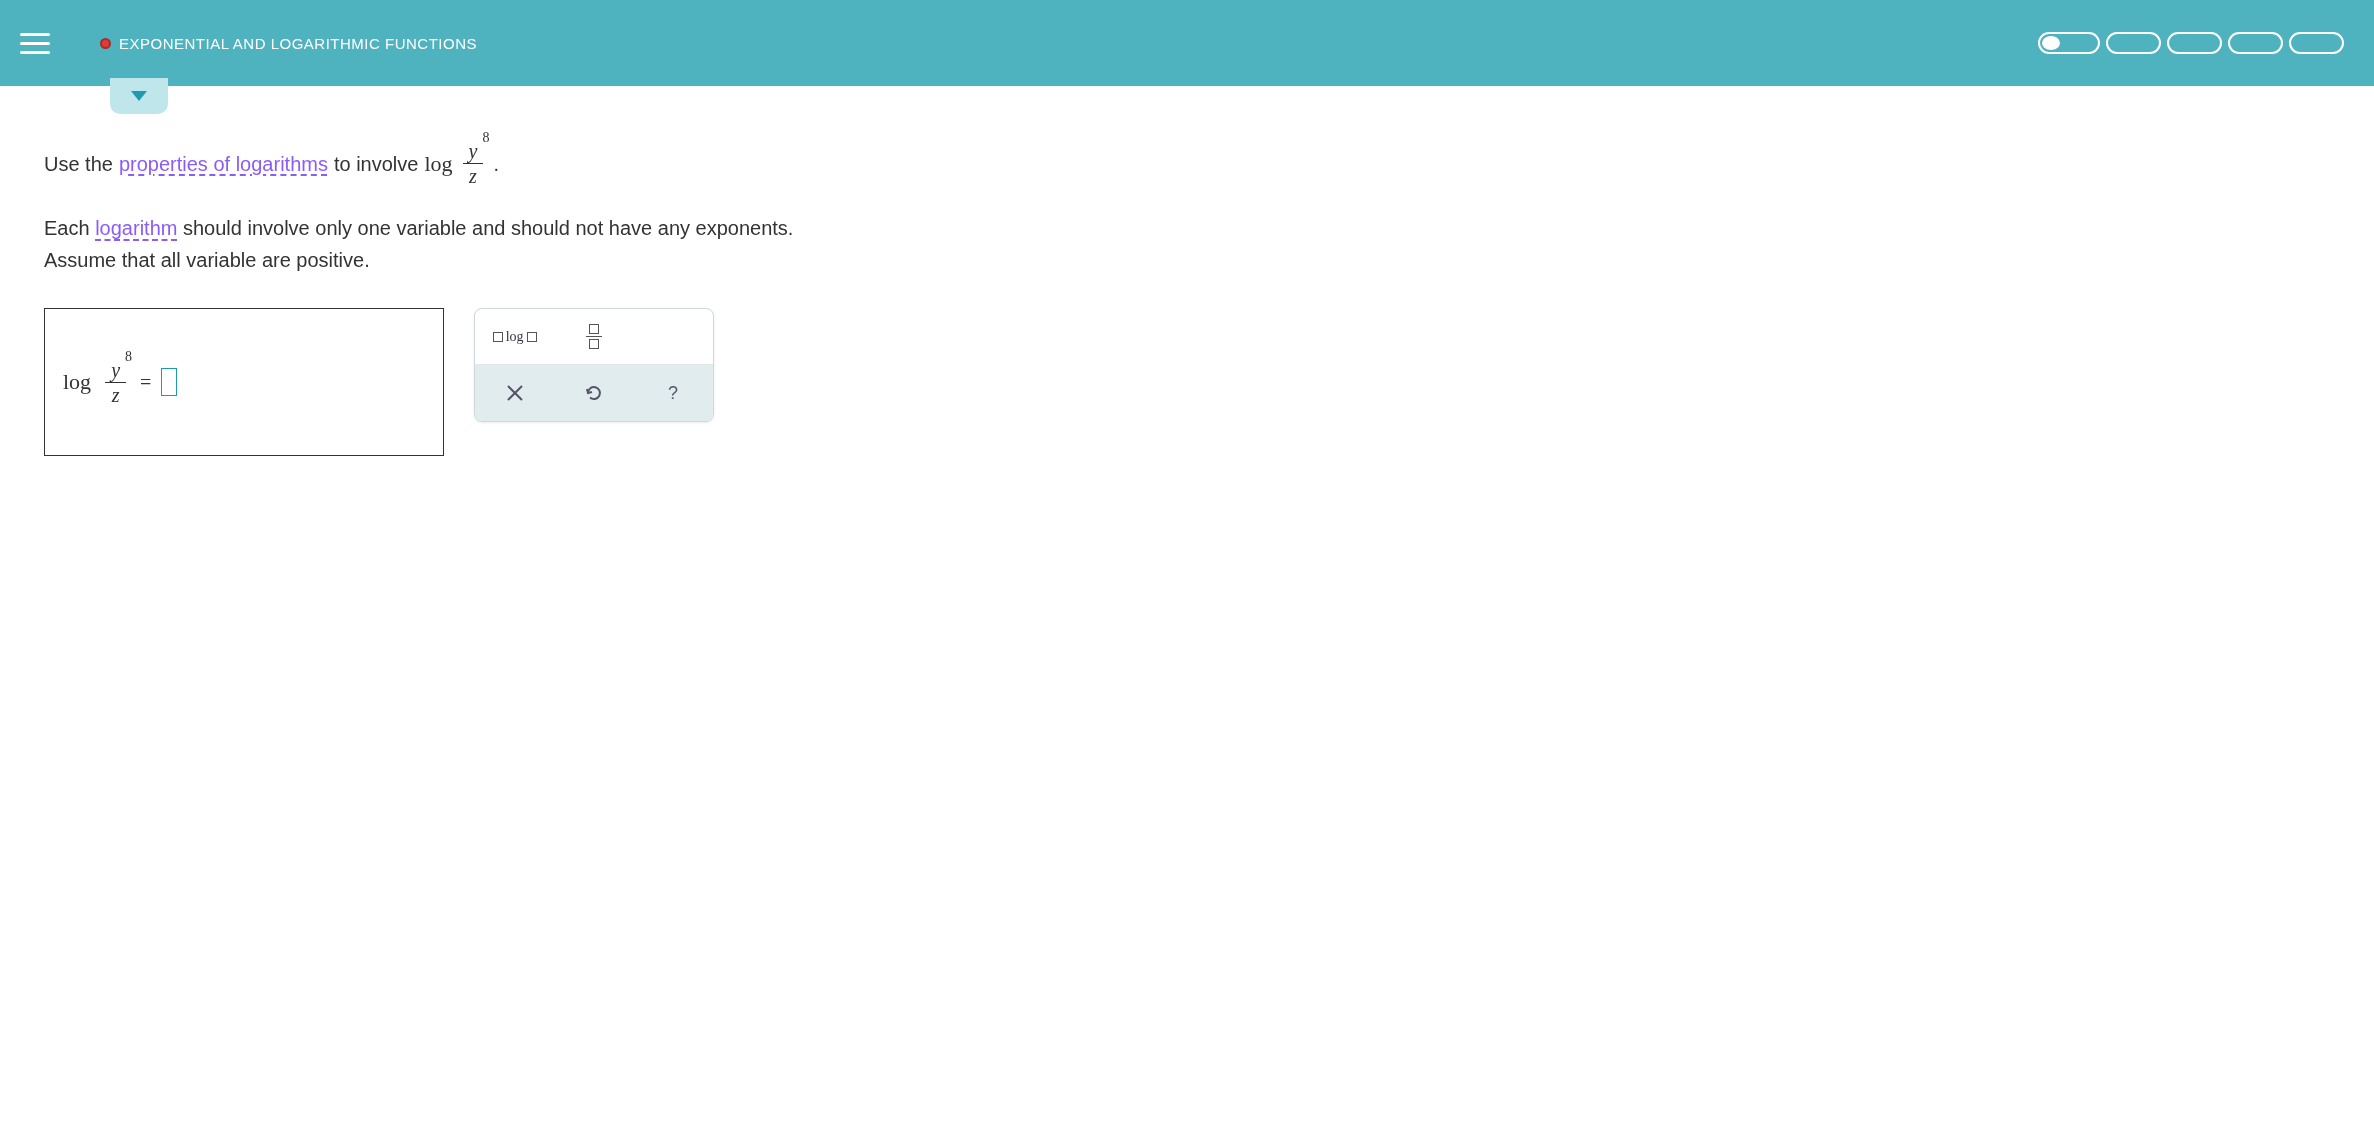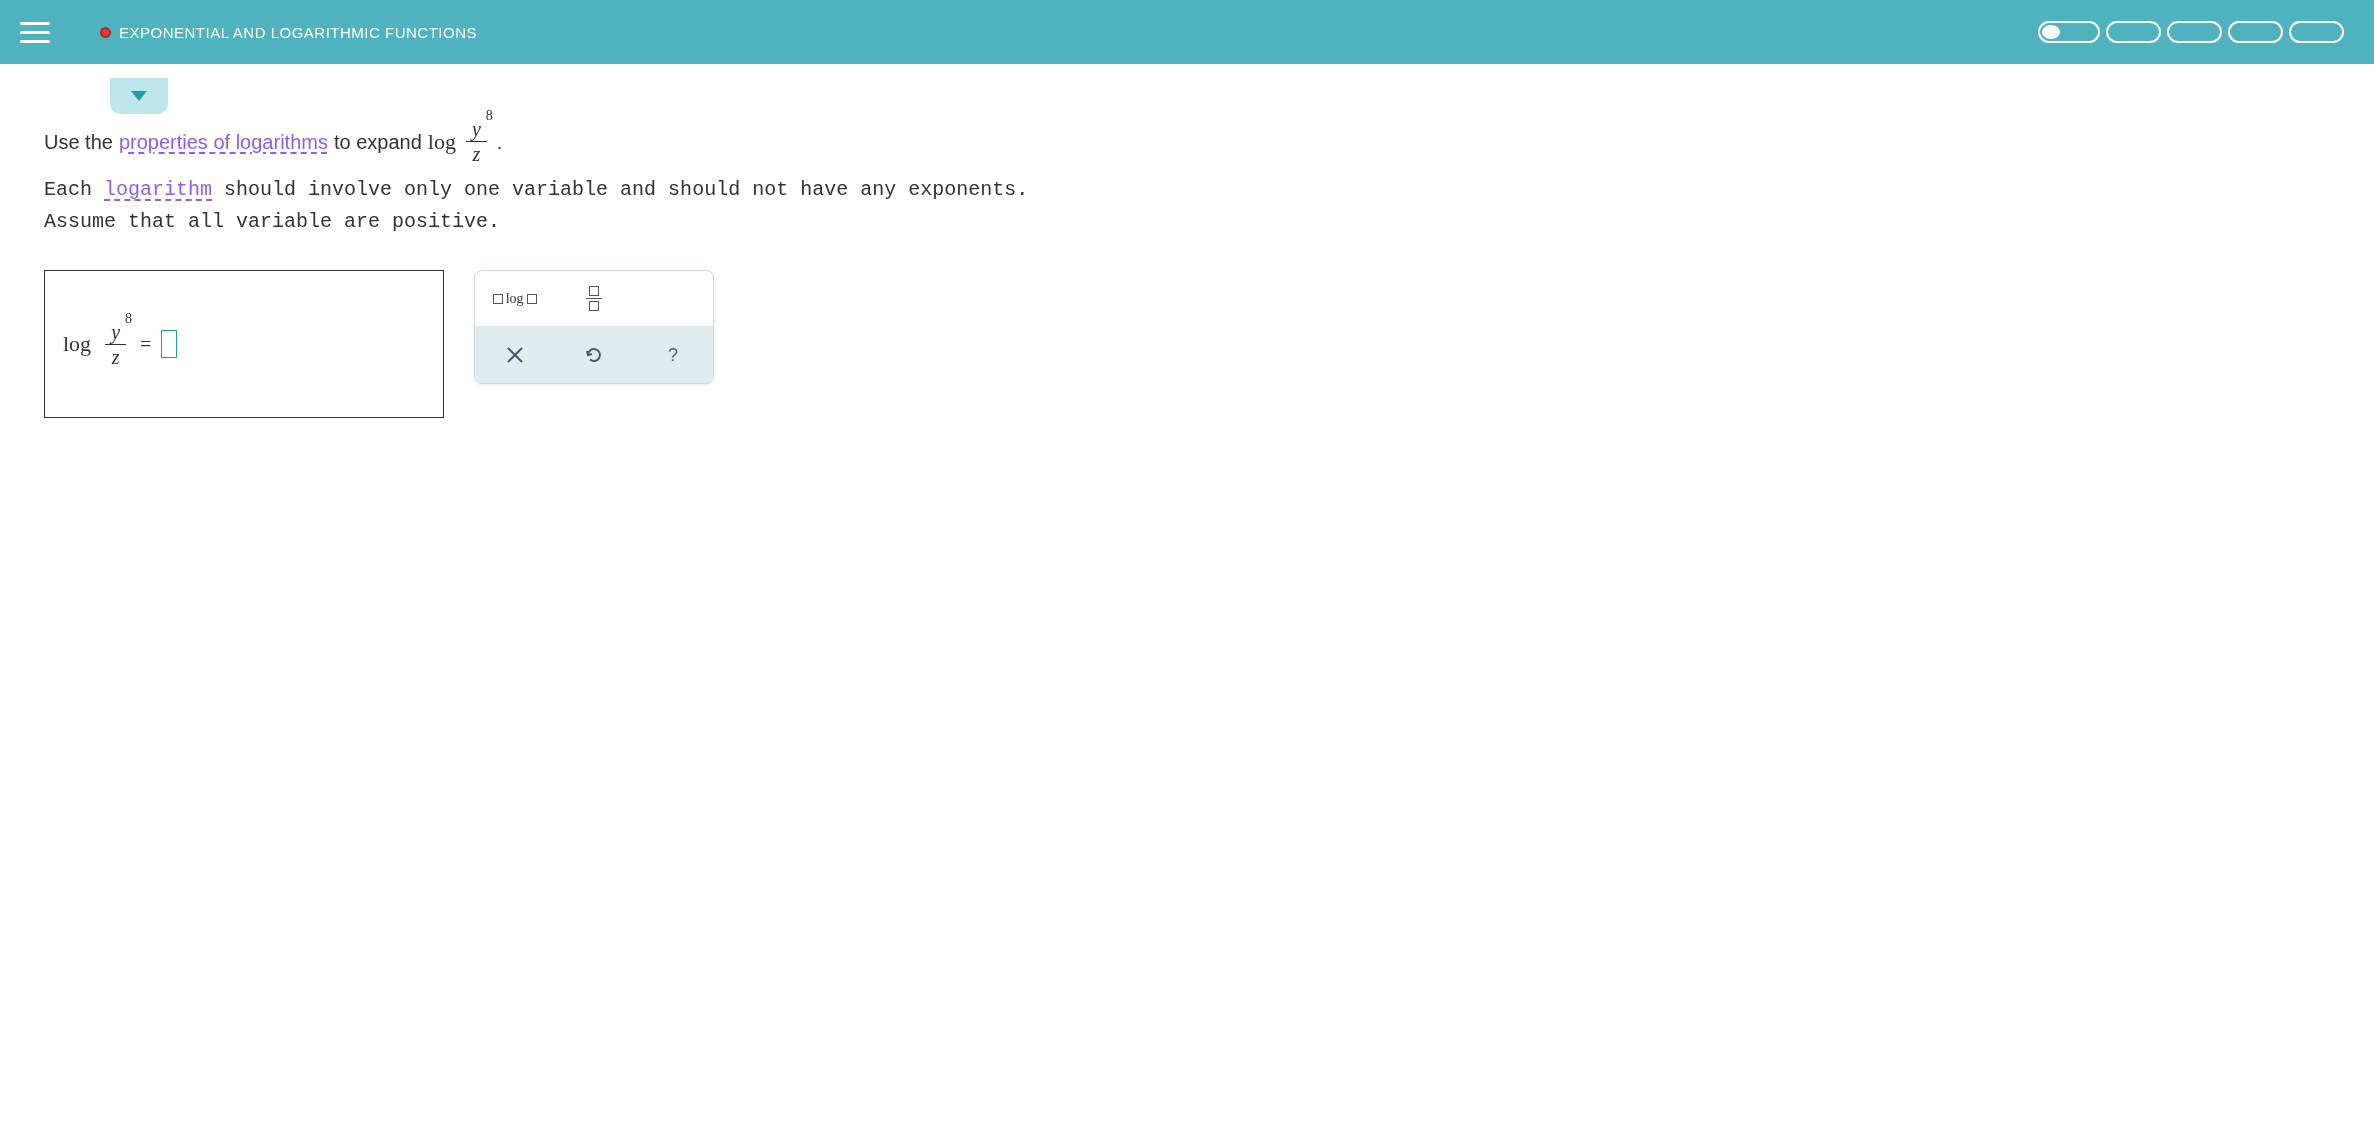--- a/index.html
+++ b/index.html
@@ -6,21 +6,21 @@
   body {
     font-family: Arial, Helvetica, sans-serif;
     background: #ffffff;
     color: #333;
   }
   .header {
     background: #4fb3bf;
     color: #ffffff;
     display: flex;
     align-items: center;
-    height: 64px;
+    height: 86px;
     padding: 0 20px;
     position: relative;
   }
   .menu-btn {
     width: 40px; height: 40px;
     display: flex; flex-direction: column; justify-content: center; gap: 6px;
     cursor: pointer;
     margin-right: 40px;
   }
   .menu-btn span { display:block; height:3px; width:30px; background:#fff; border-radius:2px; }
@@ -49,21 +49,21 @@
   .dropdown-tab svg { width:16px; height:10px; }
 
   .content { padding: 55px 44px; font-size: 20px; max-width: 1200px; }
   .problem-line { display:flex; align-items:center; flex-wrap:wrap; gap:6px; line-height:1.8; }
   .link { color:#8b5cf6; text-decoration: underline dashed; text-underline-offset:4px; cursor:pointer; }
   .math-log { font-family: "Times New Roman", serif; font-size:22px; }
   .frac { display:inline-flex; flex-direction:column; align-items:center; font-family:"Times New Roman", serif; font-size:20px; line-height:1; vertical-align:middle; margin:0 4px; }
   .frac .num { border-bottom:1.4px solid #333; padding:0 6px 2px; position:relative; }
   .frac .num .exp { position:absolute; top:-10px; right:-6px; font-size:14px; }
   .frac .den { padding-top:2px; }
-  .para2 { margin-top:10px; line-height:1.6;font-family:Liberation Mono, monospace; }
+  .para2 { margin-top:26px; line-height:1.6; }
 
   .workarea { display:flex; gap:30px; margin-top:32px; align-items:flex-start; }
   .answer-box {
     border:1.5px solid #333;
     width:400px; height:148px;
     padding:20px 18px;
     display:flex; align-items:center;
   }
   .answer-expr { display:flex; align-items:center; gap:10px; font-family:"Times New Roman", serif; font-size:20px; }
   .input-slot {
@@ -119,21 +119,21 @@
 <div class="dropdown-tab">
   <svg viewBox="0 0 16 10">
       <polygon points="0,0 16,0 8,10" fill="#1f9bb0"></polygon>
     </svg>
 </div>
 
 <div class="content">
   <div class="problem-line">
     <span>Use the </span>
     <span class="link">properties of logarithms</span>
-    <span> to expand </span>
+    <span> to involve </span>
     <span class="math-log">log</span>
     <span class="frac">
       <span class="num">
         <span style="font-style:italic;">y</span>
         <span class="exp">8</span>
       </span>
       <span class="den" style="font-style:italic;">z</span>
     </span>
     <span>.</span>
   </div>

